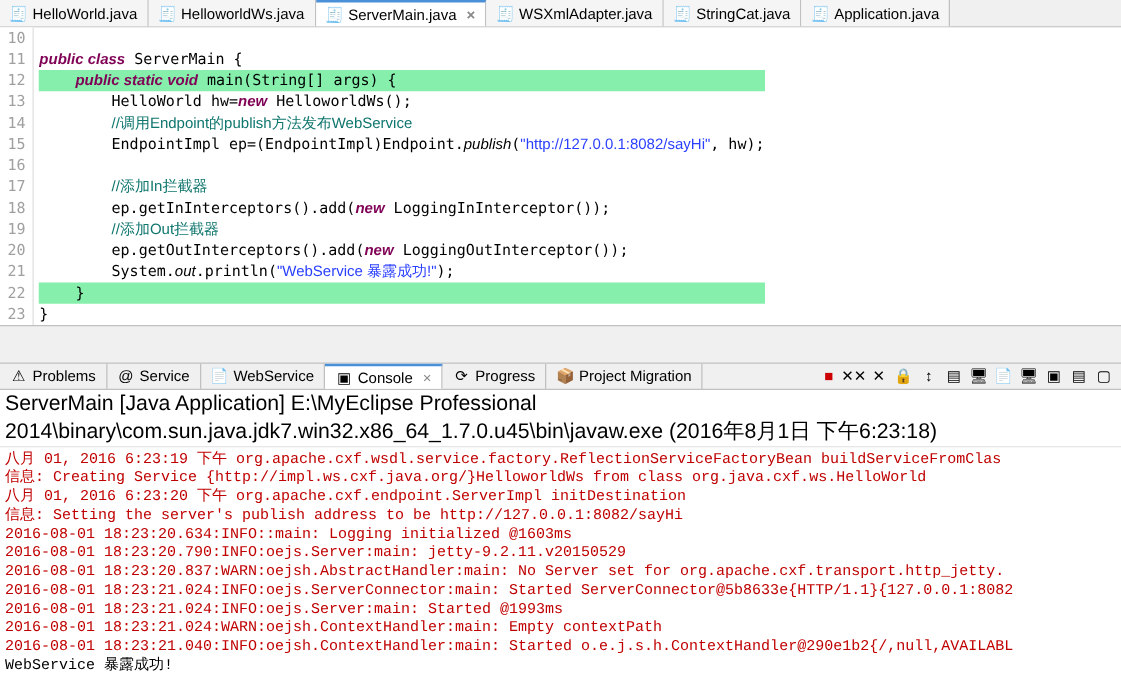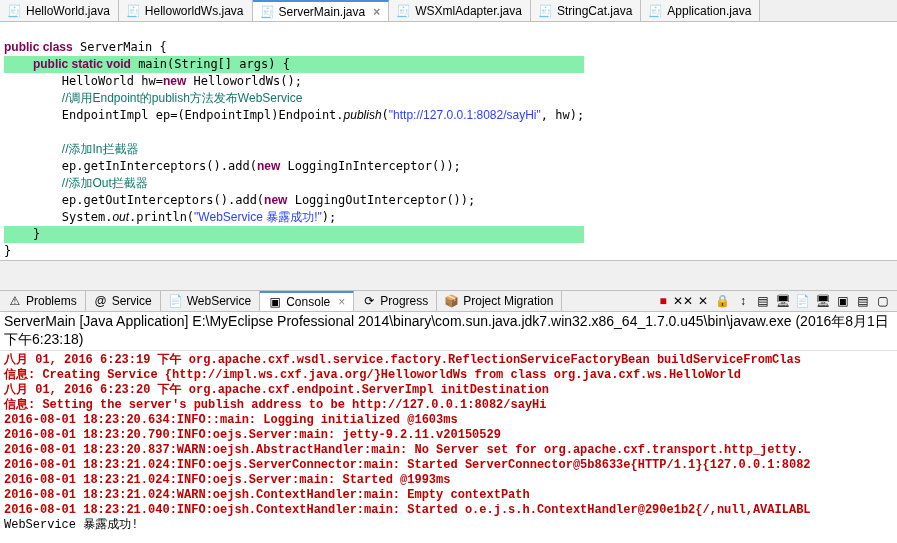--- a/index.html
+++ b/index.html
@@ -8,34 +8,34 @@
 .tab { display: flex; align-items: center; padding: 2px 8px; border-right: 1px solid #c0c0c0; background: #f5f5f5; cursor: pointer; gap: 4px; }
 .tab.active { background: #fff; border-top: 2px solid #4a90d9; }
 .tab .ico { width: 14px; height: 14px; display: inline-flex; align-items: center; justify-content: center; color: #3b7ab5; }
 .tab .close { color: #888; font-weight: bold; margin-left: 4px; }
 .editor { flex: 0 0 auto; display: flex; font-family: Consolas, monospace; font-size: 13px; background: #fff; }
 .gutter { background: #fff; color: #a0a0a0; text-align: right; padding: 0 6px; border-right: 1px solid #e0e0e0; user-select: none; }
 .gutter div { height: 17px; line-height: 17px; font-family: Consolas, monospace; }
 .code { padding: 0 4px; white-space: pre; }
 .code div { height: 17px; line-height: 17px; font-family: Consolas, monospace; }
 .code .hl { background: #86efac; display: inline-block; width: 100%; }
-.kw { color: #7f0055; font-weight: bold; }
+.kw { color: #7f0055; font-weight: bold; font-style: italic; }
 .cm { color: #0f766e; }
 .st { color: #2a3fff; }
 .fn { font-style: italic; }
 .panels { display: flex; background: #f0f0f0; border-top: 1px solid #c0c0c0; border-bottom: 1px solid #c0c0c0; height: 22px; align-items: center; }
 .ptab { display: flex; align-items: center; gap: 4px; padding: 2px 8px; border-right: 1px solid #c0c0c0; cursor: pointer; }
 .ptab.active { background: #fff; border-top: 2px solid #4a90d9; }
 .ptab .ico { width: 14px; height: 14px; display: inline-flex; align-items: center; justify-content: center; }
 .toolbar { margin-left: auto; display: flex; gap: 4px; padding-right: 6px; }
 .toolbar span { width: 16px; height: 16px; display: inline-flex; align-items: center; justify-content: center; cursor: pointer; }
-.cinfo { background: #fff; padding: 1px 4px; font-size: 14px; border-bottom: 1px solid #e0e0e0; }
+.cinfo { background: #fff; padding: 1px 4px; font-size: 17px; border-bottom: 1px solid #e0e0e0; }
 .console { flex: 1; background: #fff; padding: 2px 4px; font-family: Consolas, "Courier New", monospace; font-size: 12px; overflow: hidden; white-space: pre; }
 .console div { line-height: 15px; font-family: Consolas, "Courier New", monospace; }
-.red { color: #c00000; font-weight: bold; }
+.red { color: #c00000; }
 </style>
 </head>
 <body>
 
 <div class="tabs" id="tabs">
     <div class="tab">
       <span class="ico">🧾</span>
       <span>HelloWorld.java</span>
     </div>
     <div class="tab">
@@ -55,20 +55,36 @@
       <span class="ico">🧾</span>
       <span>StringCat.java</span>
     </div>
     <div class="tab">
       <span class="ico">🧾</span>
       <span>Application.java</span>
     </div>
   </div>
 
 <div class="editor">
+  <div class="gutter" id="gutter">
+      <div>10</div>
+      <div>11</div>
+      <div>12</div>
+      <div>13</div>
+      <div>14</div>
+      <div>15</div>
+      <div>16</div>
+      <div>17</div>
+      <div>18</div>
+      <div>19</div>
+      <div>20</div>
+      <div>21</div>
+      <div>22</div>
+      <div>23</div>
+    </div>
   <div class="code" id="code"><div></div><div><span class="kw">public class</span> ServerMain {</div><div class="hl">    <span class="kw">public static void</span> main(String[] args) {</div><div>        HelloWorld hw=<span class="kw">new</span> HelloworldWs();</div><div>        <span class="cm">//调用Endpoint的publish方法发布WebService</span></div><div>        EndpointImpl ep=(EndpointImpl)Endpoint.<span class="fn">publish</span>(<span class="st">"http://127.0.0.1:8082/sayHi"</span>, hw);</div><div></div><div>        <span class="cm">//添加In拦截器</span></div><div>        ep.getInInterceptors().add(<span class="kw">new</span> LoggingInInterceptor());</div><div>        <span class="cm">//添加Out拦截器</span></div><div>        ep.getOutInterceptors().add(<span class="kw">new</span> LoggingOutInterceptor());</div><div>        System.<span class="fn">out</span>.println(<span class="st">"WebService 暴露成功!"</span>);</div><div class="hl">    }</div><div>}</div></div>
 </div>
 
 <div style="height:30px;background:#f0f0f0;border-top:1px solid #c0c0c0;"></div>
 
 <div class="panels">
   <div id="ptabs" style="display:flex;">
       <div class="ptab">
         <span class="ico">⚠</span>
         <span>Problems</span>

